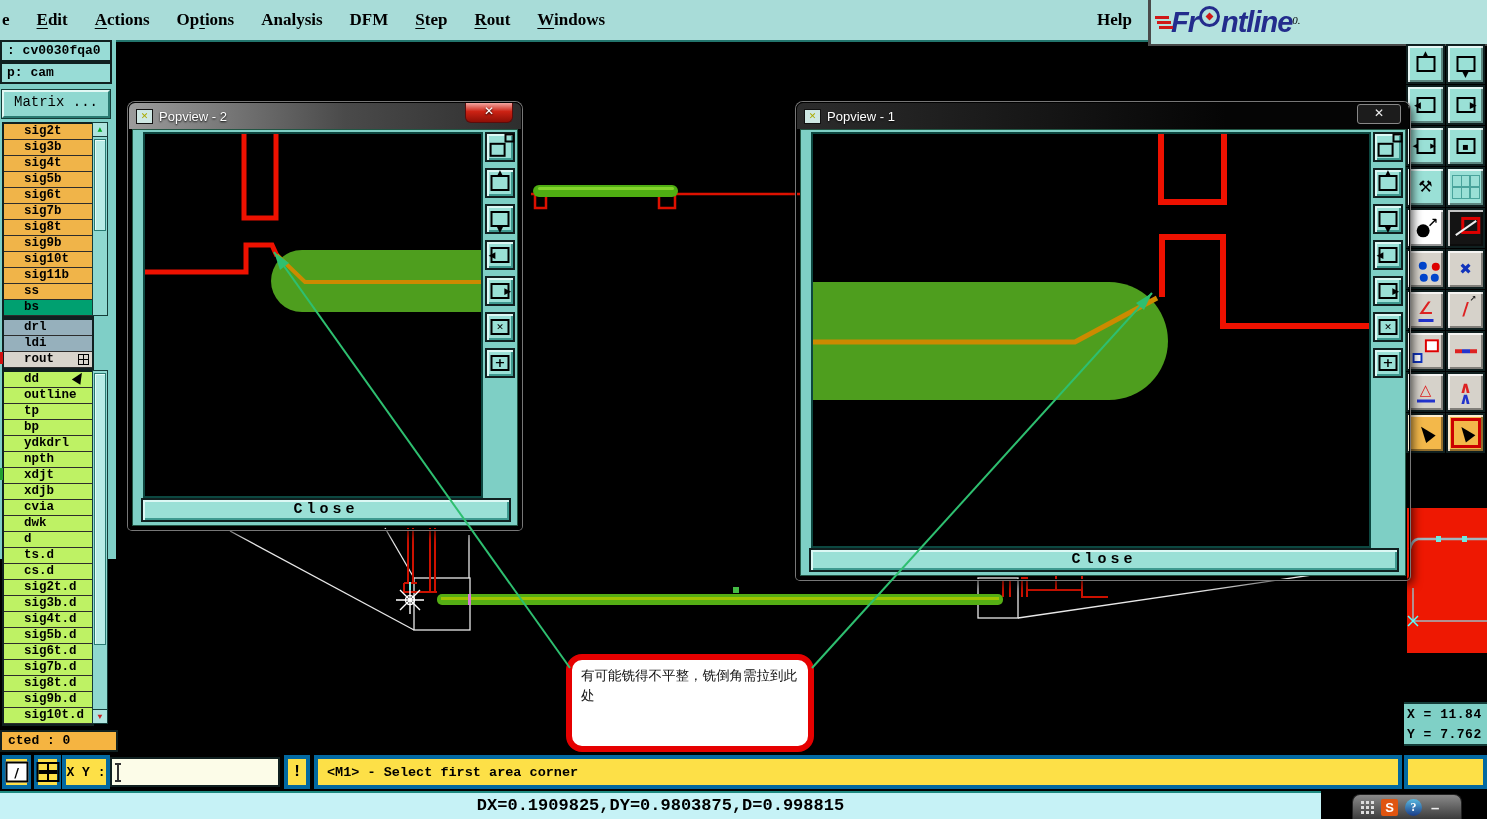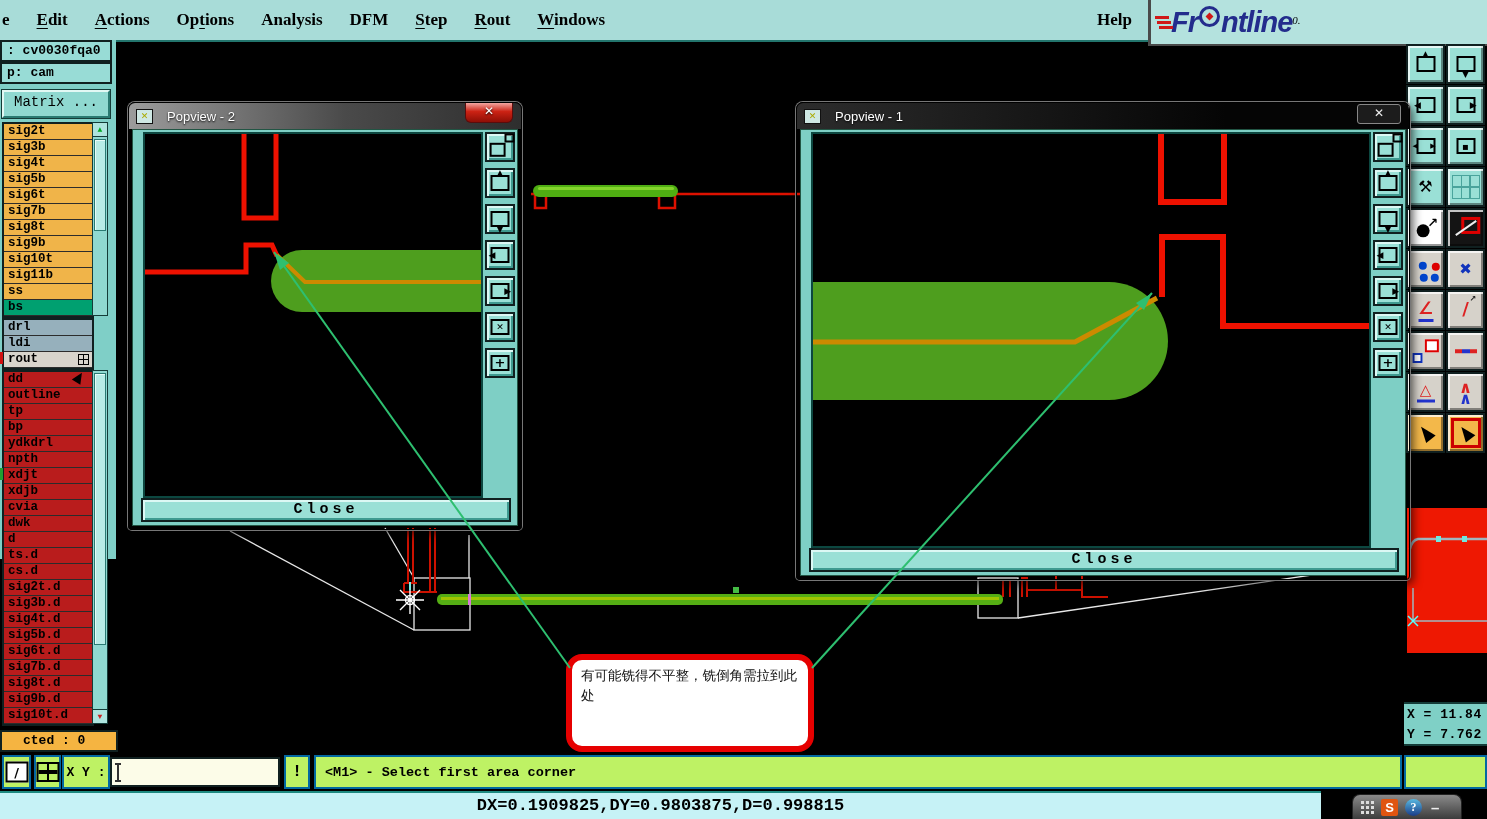--- a/index.html
+++ b/index.html
@@ -29,49 +29,49 @@
   .gsub{font-family:"Liberation Serif",serif;font-style:italic;font-weight:700;font-size:13px}
   .gfrag{font-family:"Liberation Serif",serif;font-style:italic;font-size:11px;align-self:flex-start;margin-top:14px}
   
   .sidebar{left:0;top:40px;width:116px;height:519px;background:#7fcfc7}
   .sbox{position:absolute;left:0;width:112px;height:22px;background:#98dcd6;border:2px solid #102020;
         font-weight:700;font-size:13px;line-height:18px;padding-left:5px;box-sizing:border-box;white-space:nowrap}
   .matrixbtn{position:absolute;left:2px;top:50px;width:104px;height:24px;background:#8fd8d0;
         border:2px solid;border-color:#e2f8f4 #2a7a72 #2a7a72 #e2f8f4;outline:1px solid #143c38;
         font-weight:400;font-size:14px;text-align:center;line-height:21px}
   .lwrap{position:absolute;left:2px;width:88px;border:2px solid #102020;box-sizing:content-box;background:#000}
-  .lrow{height:16px;line-height:15px;font-weight:700;font-size:12.5px;padding-left:4px;box-sizing:border-box;
+  .lrow{height:16px;line-height:15px;font-weight:700;font-size:12.5px;padding-left:20px;box-sizing:border-box;
         border-bottom:1px solid #2c2c2c;white-space:nowrap;overflow:hidden}
   .org{background:#f0b449}
   .selrow{background:#00a070}
   .gblue{background:#96b0bc}
   .routrow{background:#d8d4cc;display:flex;justify-content:space-between;align-items:center;padding-right:3px}
   .routgrid{width:9px;height:9px;border:1px solid #000;
             background:linear-gradient(to right,transparent 40%,#000 40% 60%,transparent 60%),
                        linear-gradient(to bottom,transparent 40%,#000 40% 60%,transparent 60%)}
-  .tealrow{background:#b91c1c}
+  .tealrow{background:#bef264}
   .sbar{position:absolute;width:14px;background:#8fd8d0;border:1px solid #143c38}
   .sarr{height:13px;text-align:center;font-size:8px;line-height:13px;background:#aee4de;
         border-bottom:1px solid #143c38;color:#0a2}
   .sarr.red{color:#c22;border-top:1px solid #143c38;border-bottom:none}
   .sthumb{position:absolute;left:1px;width:10px;background:#b8ece6;border:1px solid #2a7a72;
           box-shadow:inset 1px 1px 0 #e8fcf8}
   .tick{position:absolute;left:0;width:3px;height:12px}
   .ddcur{position:absolute;width:0;height:0;border-left:5px solid transparent;border-right:5px solid transparent;
          border-bottom:11px solid #000;transform:rotate(32deg)}
   .ctedbox{position:absolute;left:0;top:690px;width:118px;height:22px;background:#f5b441;border:2px solid #102020;
-           box-sizing:border-box;font-weight:700;font-size:13px;line-height:18px;padding-left:21px}
+           box-sizing:border-box;font-weight:700;font-size:13px;line-height:18px;padding-left:6px}
   
   .win{position:absolute;border:1px solid #000;border-radius:7px 7px 4px 4px;
        box-shadow:0 0 0 1px #777,3px 4px 10px rgba(0,0,0,.65)}
   .tb{height:26px;border-radius:6px 6px 0 0;display:flex;align-items:center;padding:0 7px;
       font-family:"Liberation Sans","DejaVu Sans",sans-serif;font-size:13px;color:#fff;position:relative}
   .tb2{background:linear-gradient(90deg,#9c9c9c,#4a4a4a 55%,#2e2e2e)}
   .tb1{background:linear-gradient(90deg,#2c2c2c,#050505 70%)}
-  .tbtitle{margin-left:14px;text-shadow:0 1px 2px #000}
+  .tbtitle{margin-left:6px;text-shadow:0 1px 2px #000}
   .pvicon{width:15px;height:13px;background:#cfe8e4;border:1px solid #111;display:flex;align-items:center;
           justify-content:center;font-size:9px;font-weight:700;color:#aa0}
   .closebtn2{position:absolute;right:8px;top:0;width:46px;height:19px;border:1px solid #5a0c0c;border-top:none;
              border-radius:0 0 6px 6px;background:linear-gradient(#f2a6a0,#cc2214 45%,#8e0f06);
              color:#fff;font-size:12px;font-weight:700;text-align:center;line-height:17px;text-shadow:0 1px 2px #000}
   .closebtn1{position:absolute;right:8px;top:1px;width:42px;height:18px;border:1px solid #888;
              border-radius:3px;background:#1c1c1c;color:#eee;font-size:12px;font-weight:700;
              text-align:center;line-height:16px}
   .winbody{position:absolute;left:3px;right:3px;top:26px;bottom:3px;background:#7ecfc5;border:1px solid #254}
   .pvcanvas{position:absolute;background:#000;border:2px solid #0c4740}
@@ -137,21 +137,21 @@
   .i-panes::before{content:"";width:19px;height:16px;border:2px solid #000;
       background:linear-gradient(to right,transparent 44%,#000 44% 56%,transparent 56%),
                  linear-gradient(to bottom,transparent 40%,#000 40% 60%,transparent 60%)}
   
   .annot{left:566px;top:654px;width:248px;height:98px;background:#fff;border:6px solid #e60000;border-radius:16px;
          box-sizing:border-box;z-index:5;font-family:"DejaVu Sans","Liberation Sans",sans-serif;
          font-size:13.5px;line-height:1.45;padding:6px 9px;color:#111}
   .xyread{left:1404px;top:702px;width:83px;height:44px;background:#7fd0c6;border-top:2px solid #143c38;
           border-bottom:2px solid #143c38;box-sizing:border-box;font-weight:700;font-size:13px;
           line-height:20px;padding:1px 0 0 3px;letter-spacing:.5px;z-index:2}
-  .bbtn{position:absolute;top:755px;height:34px;background:#bef264;border:2px solid #0369a1;box-sizing:border-box;
+  .bbtn{position:absolute;top:755px;height:34px;background:#fde047;border:4px solid #0369a1;box-sizing:border-box;
         display:flex;align-items:center;justify-content:center;z-index:2}
   .xylabel{left:62px;width:48px;font-weight:700;font-size:13px}
   .xyinput{position:absolute;left:110px;top:757px;width:170px;height:30px;background:#fcfce8;
            border:2px solid #102020;box-sizing:border-box;z-index:2}
   .caret{position:absolute;left:5px;top:4px;width:2px;height:19px;background:#333}
   .caret::before,.caret::after{content:"";position:absolute;left:-2px;width:6px;height:2px;background:#333}
   .caret::before{top:0}.caret::after{bottom:0}
   .msgbar{left:314px;width:1088px;justify-content:flex-start;padding-left:9px;font-weight:700;font-size:13.5px}
   .rcream{left:1404px;width:83px}
   .dxbar{left:0;top:791px;width:1321px;height:28px;background:#c6f2f6;border-top:2px solid #1e8a80;

